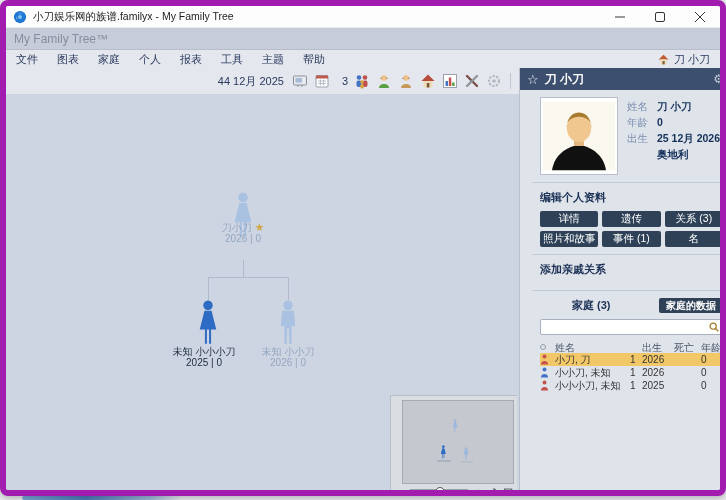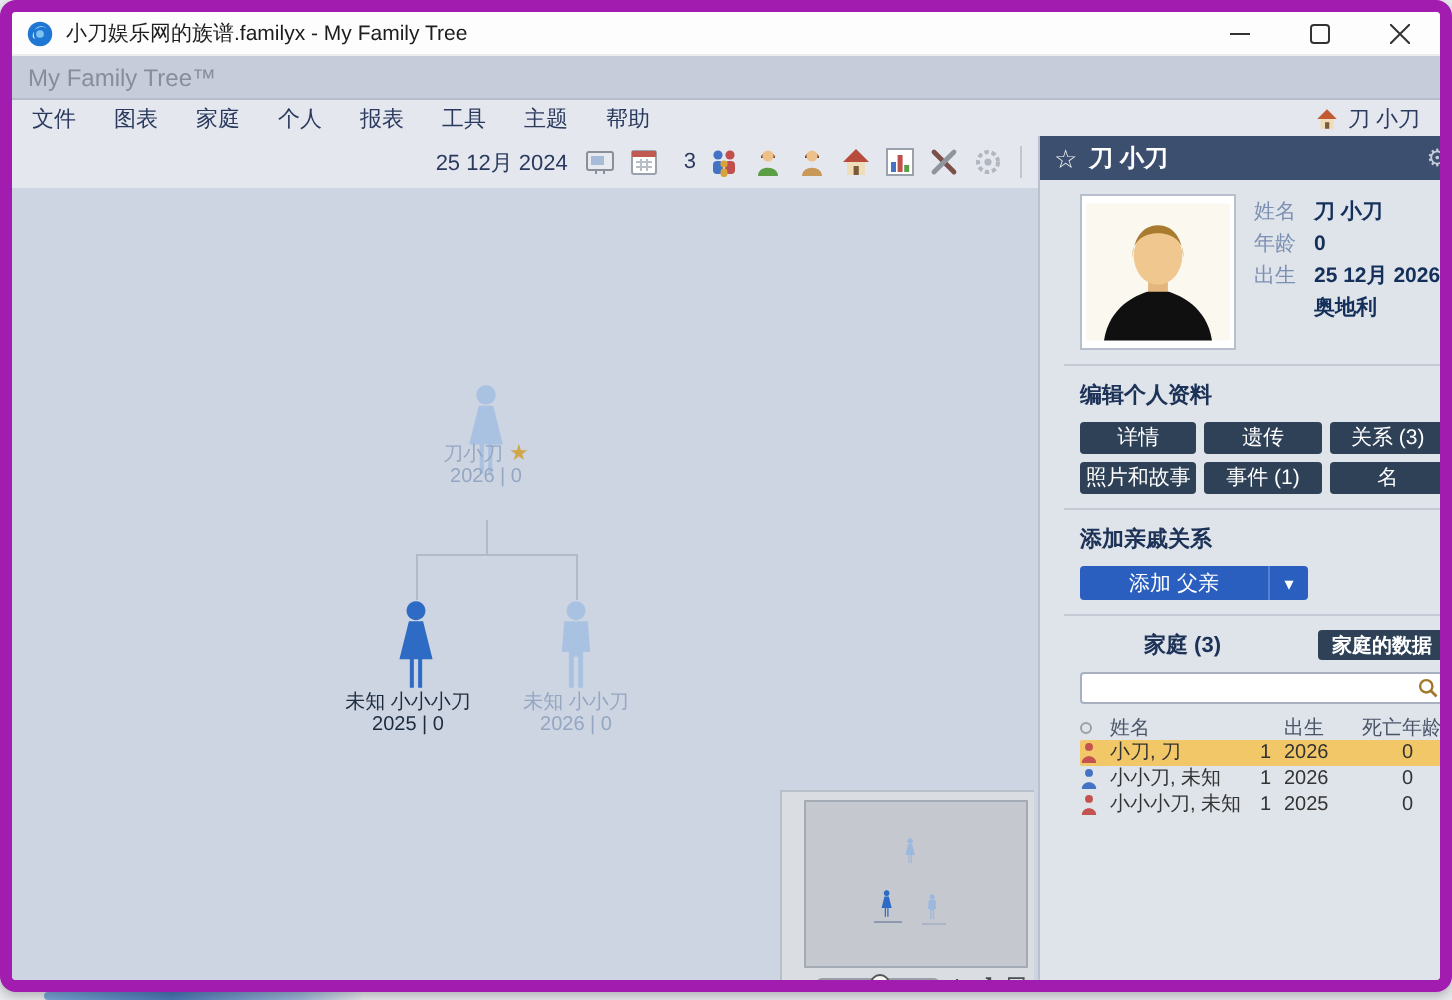--- a/index.html
+++ b/index.html
@@ -90,21 +90,21 @@
   .searchbox { position:relative; height:16px; background:#fff; border:1px solid #a8b0bf; border-radius:2px; margin-bottom:6px; }
   .searchbox input { position:absolute; inset:0; border:0; outline:0; background:transparent; font-size:10px; padding:0 18px 0 4px; font-family:inherit; }
   .searchbox .mag { position:absolute; right:2px; top:1px; width:12px; height:12px; }
   .ftable { width:100%; font-size:10px; color:#333; }
   .frow { display:flex; align-items:center; height:13px; line-height:13px; }
   .frow.hdr { color:#4a5568; height:12px; }
   .c-ic { width:15px; flex:none; display:flex; align-items:center; }
   .c-name { flex:1; overflow:hidden; white-space:nowrap; }
   .c-flag { width:12px; flex:none; text-align:left; }
   .c-birth { width:32px; flex:none; }
-  .c-death { width:27px; flex:none;text-align:right; }
+  .c-death { width:27px; flex:none; }
   .c-age { width:22px; flex:none; }
   .frow.sel { background:#f1c768; border-radius:1px; }
   .dot-ring { width:6px; height:6px; border:1px solid #98a0ac; border-radius:50%; }
   .dot-green { width:6px; height:6px; background:#3f9e3f; border-radius:50%; }
 </style>
 </head>
 <body>
 
 <svg width="0" height="0" style="position:absolute">
   <defs>
@@ -162,21 +162,21 @@
         <svg width="13" height="13" viewBox="0 0 16 16">
           <polygon points="2,8 8,2 14,8" fill="#c25a32"></polygon>
           <rect x="4" y="8" width="8" height="6" fill="#eeddb8"></rect>
           <rect x="6.8" y="10" width="2.6" height="4" fill="#7a5a3a"></rect>
         </svg>
         <span>刀 小刀</span>
       </div>
     </div>
 
     <div class="toolbar">
-      <span class="tb-date">25 12月 2024</span>
+      <span class="tb-date">44 12月 2025</span>
       <span class="tb-icon">
         <svg viewBox="0 0 16 16">
             <rect x="1.5" y="3" width="13" height="9" rx="1" fill="#e7eaef" stroke="#8a909a"></rect>
         <rect x="3.5" y="5" width="6.5" height="4.5" fill="#a8bcd8"></rect>
             <line x1="6" y1="12" x2="6" y2="14" stroke="#8a909a"></line>
             <line x1="10" y1="12" x2="10" y2="14" stroke="#8a909a"></line>
           </svg>
       </span>
       <span class="tb-icon">
         <svg viewBox="0 0 16 16">
@@ -351,24 +351,20 @@
           <div class="navy-btn">遗传</div>
           <div class="navy-btn">关系 (3)</div>
           <div class="navy-btn">照片和故事</div>
           <div class="navy-btn">事件 (1)</div>
           <div class="navy-btn">名</div>
         </div>
       </div>
 
       <div class="sb-section">
         <div class="sec-title">添加亲戚关系</div>
-        <div class="split-btn">
-          <div class="split-main">添加 父亲</div>
-          <div class="split-arrow">▾</div>
-        </div>
       </div>
 
       <div class="sb-section" style="border-bottom:none">
         <div class="family-head">
           <div class="sec-title">家庭 (3)</div>
           <div class="mini-btn">家庭的数据</div>
         </div>
         <div class="searchbox">
           <input type="text" style="">
           <svg class="mag" viewBox="0 0 14 14">

